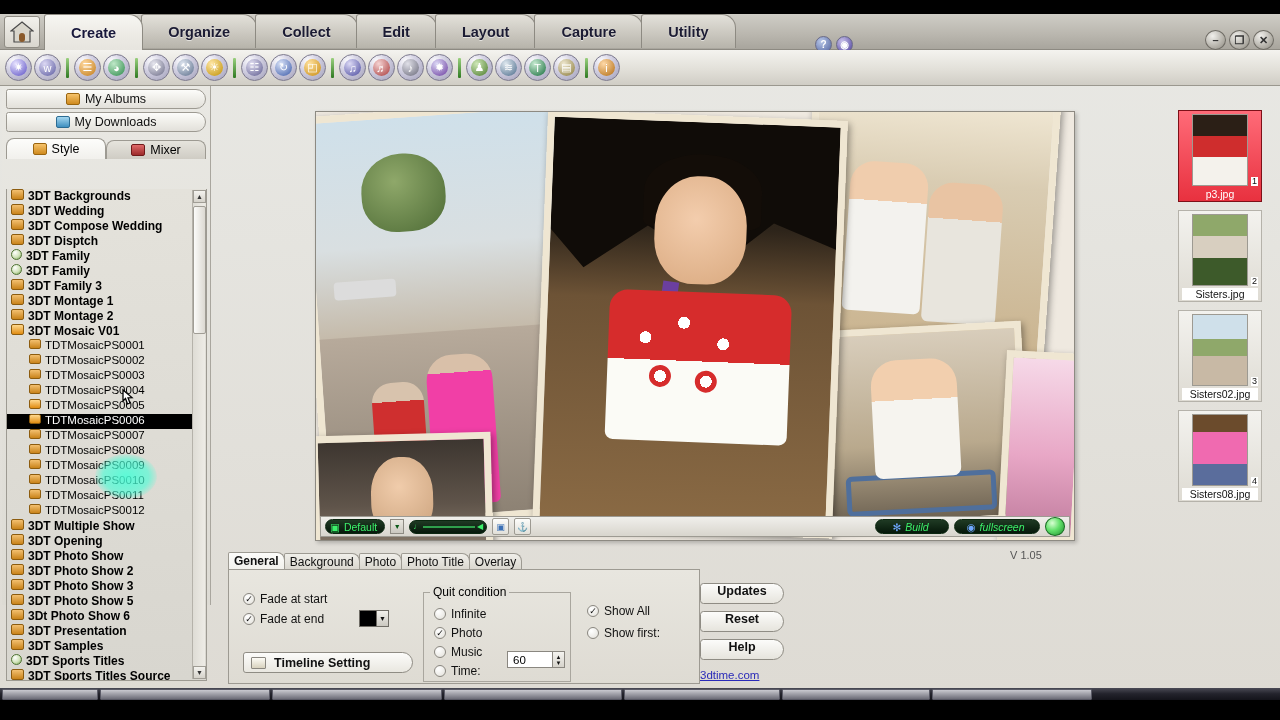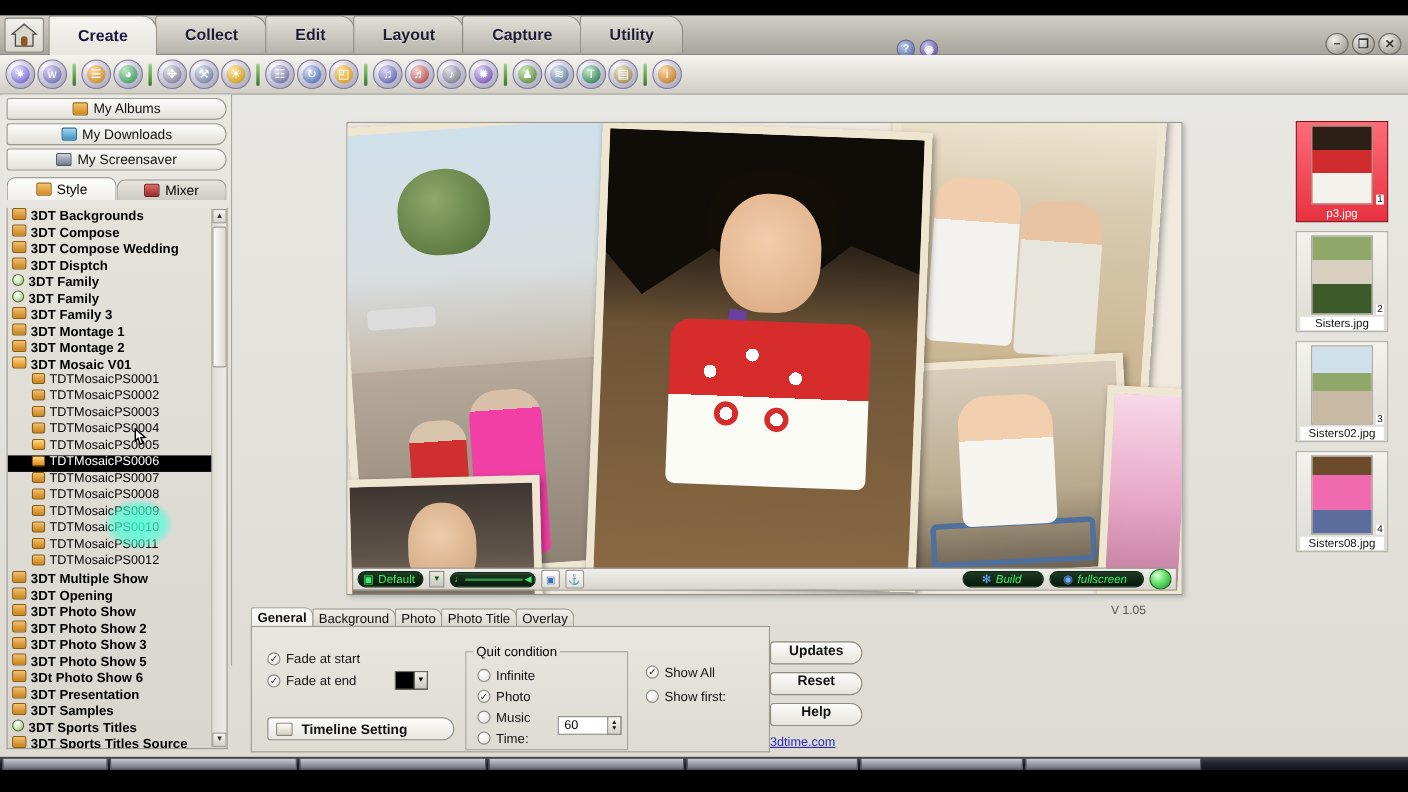--- a/index.html
+++ b/index.html
@@ -418,20 +418,23 @@
         <path d="M12 1 L23 10 L20 10 L20 21 L4 21 L4 10 L1 10 Z" fill="#d9d6cc" stroke="#4a4a4a" stroke-width="1.2"></path>
         <rect x="9" y="12" width="6" height="9" rx="3" fill="#8a5a2b"></rect>
       </svg>
     </div>
 
     <div class="tabs">
       <div class="tab active">
           <span>Create</span>
         </div>
       <div class="tab">
+          <span>Organize</span>
+        </div>
+      <div class="tab">
           <span>Collect</span>
         </div>
       <div class="tab">
           <span>Edit</span>
         </div>
       <div class="tab">
           <span>Layout</span>
         </div>
       <div class="tab">
           <span>Capture</span>
@@ -527,24 +530,20 @@
 
   <div class="sidebar">
 
     <div class="side-btn">
       <span class="mini-ic ic-folder"></span>
       <span>My Albums</span>
     </div>
     <div class="side-btn">
       <span class="mini-ic ic-dl"></span>
       <span>My Downloads</span>
-    </div>
-    <div class="side-btn">
-      <span class="mini-ic ic-ss"></span>
-      <span>My Screensaver</span>
     </div>
 
     <div class="tabrow">
       <div class="ltab active">
         <span class="mini-ic ic-folder"></span>
         <span>Style</span>
       </div>
       <div class="ltab">
         <span class="mini-ic" style="background:linear-gradient(to bottom,#e06a6a,#9c2a2a);border:1px solid #701a1a;"></span>
         <span>Mixer</span>
@@ -552,21 +551,21 @@
     </div>
 
     <div class="listbox">
       <div class="list-inner" id="list-inner">
           <div class="li bold">
             <span class="li-ic"></span>
             <span>3DT Backgrounds</span>
           </div>
           <div class="li bold">
             <span class="li-ic"></span>
-            <span>3DT Compose</span>
+            <span>3DT Wedding</span>
           </div>
           <div class="li bold">
             <span class="li-ic"></span>
             <span>3DT Compose Wedding</span>
           </div>
           <div class="li bold">
             <span class="li-ic"></span>
             <span>3DT Disptch</span>
           </div>
           <div class="li bold">

